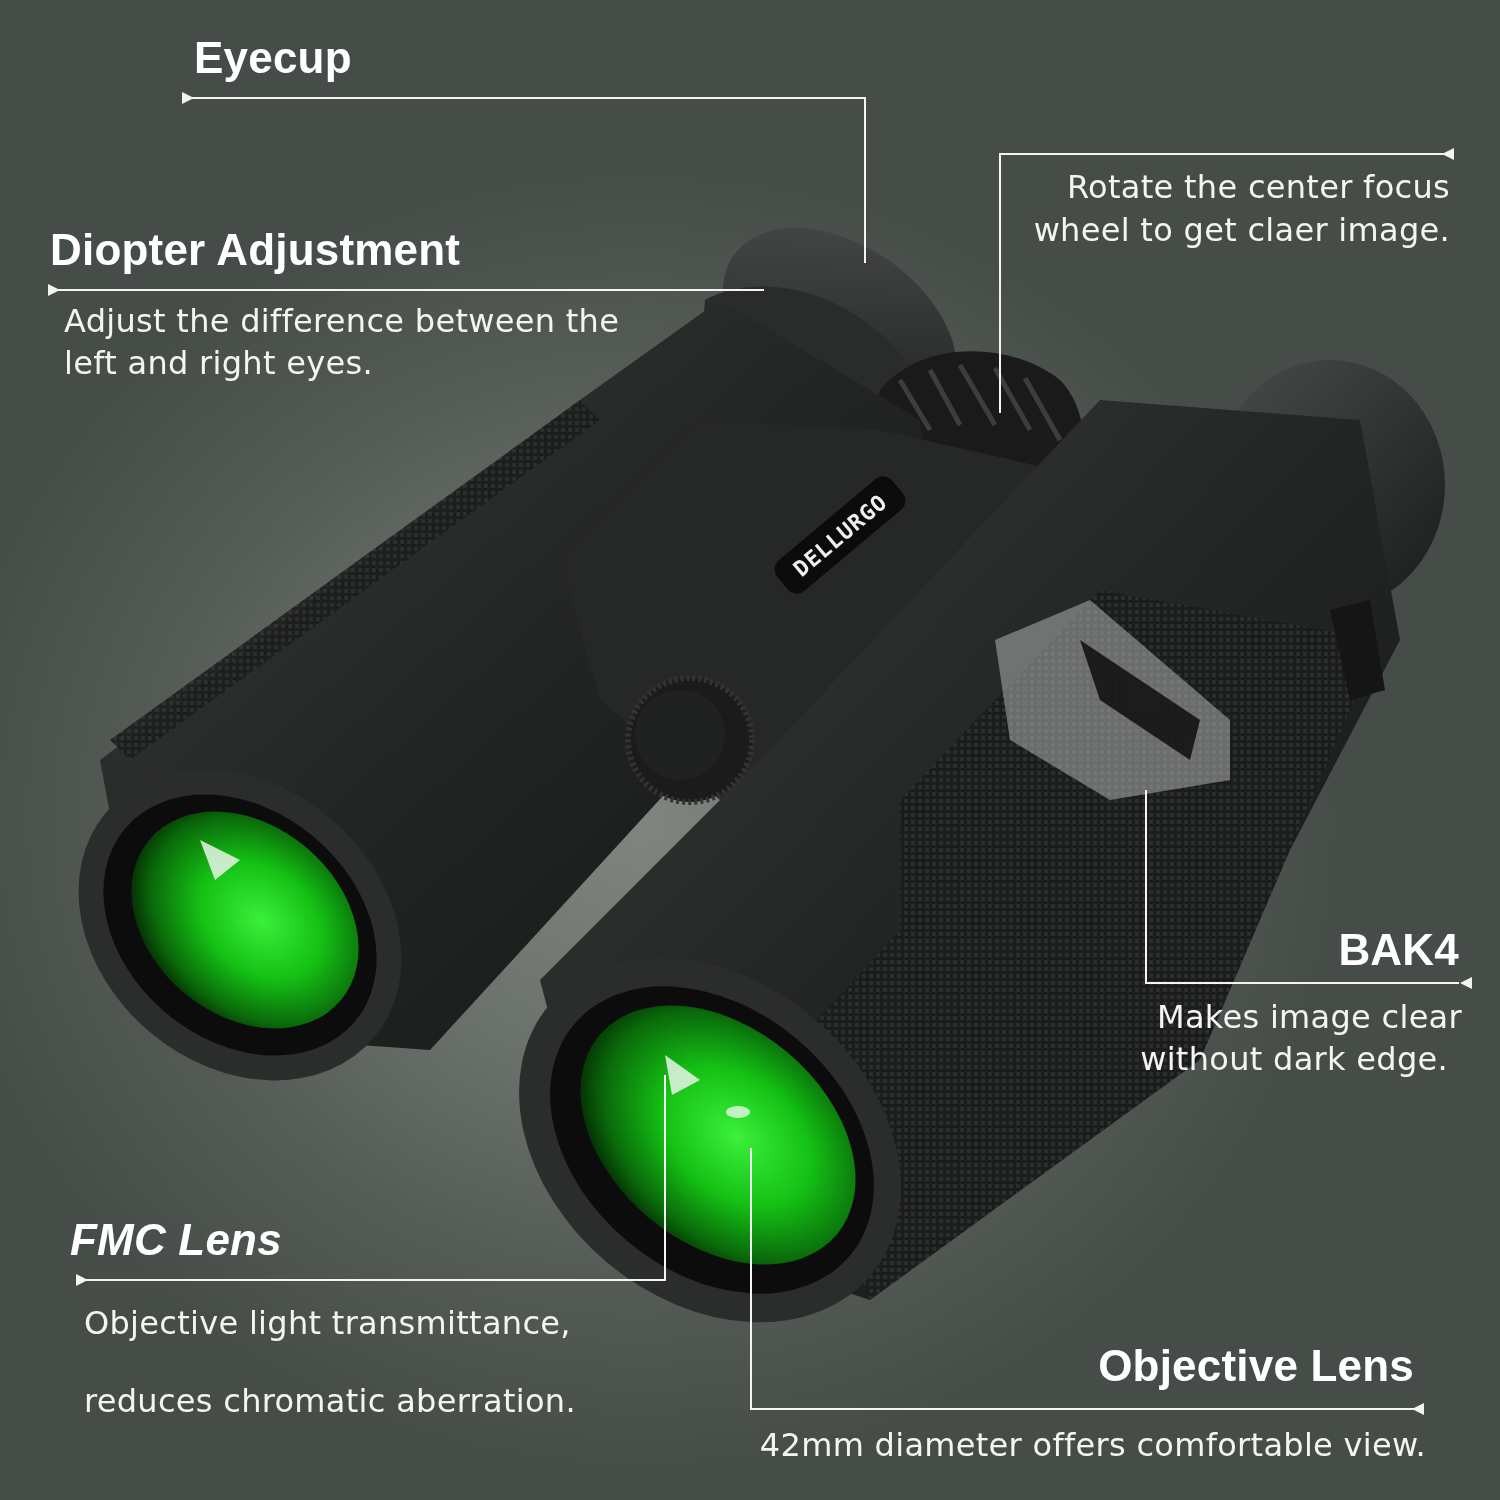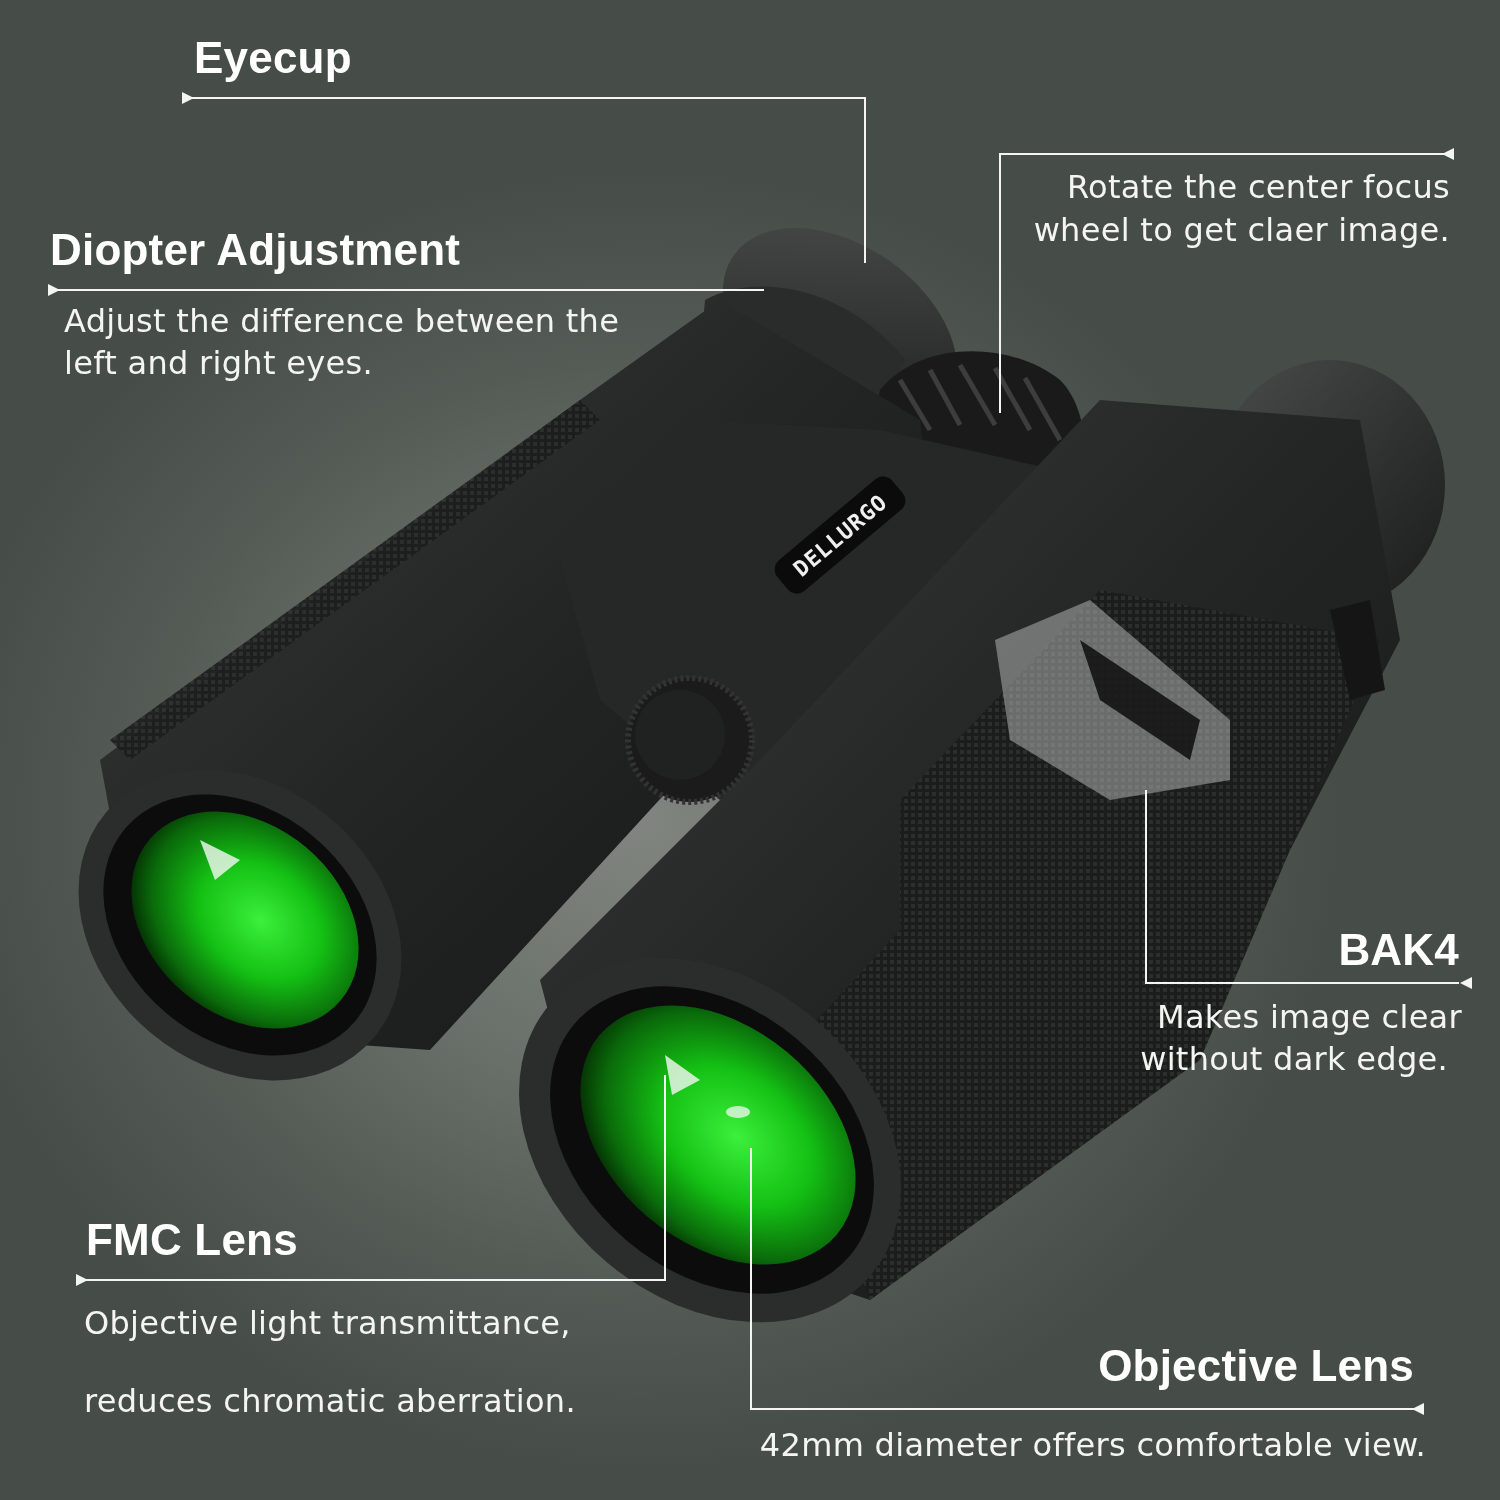--- a/index.html
+++ b/index.html
@@ -118,21 +118,21 @@
   <div class="desc right" style="right:50px;top:166px;">Rotate the center focus</div>
   <div class="desc right" style="right:50px;top:209px;">wheel to get claer image.</div>
 
   <div class="title right" style="right:41px;top:928px;">BAK4</div>
   <div class="vline" style="left:1145px;top:790px;height:194px;"></div>
   <div class="hline" style="left:1145px;top:982px;width:314px;"></div>
   <div class="arrow-r" style="left:1460px;top:977px;"></div>
   <div class="desc right" style="right:38px;top:996px;margin-left:28px;">Makes image clear</div>
   <div class="desc right" style="right:52px;top:1038px;">without dark edge.</div>
 
-  <div class="title" style="left:86px;top:1218px;">FMC Lens</div>
+  <div class="title" style="left:70px;top:1218px;font-style:italic;">FMC Lens</div>
   <div class="arrow-l" style="left:76px;top:1274px;"></div>
   <div class="hline" style="left:84px;top:1279px;width:582px;"></div>
   <div class="vline" style="left:664px;top:1075px;height:206px;"></div>
   <div class="desc" style="left:84px;top:1302px;">Objective light transmittance,</div>
   <div class="desc" style="left:84px;top:1344px;margin-top:36px;">reduces chromatic aberration.</div>
 
   <div class="title right" style="right:86px;top:1344px;">Objective Lens</div>
   <div class="vline" style="left:750px;top:1148px;height:262px;"></div>
   <div class="hline" style="left:750px;top:1408px;width:664px;"></div>
   <div class="arrow-r" style="left:1412px;top:1403px;"></div>

